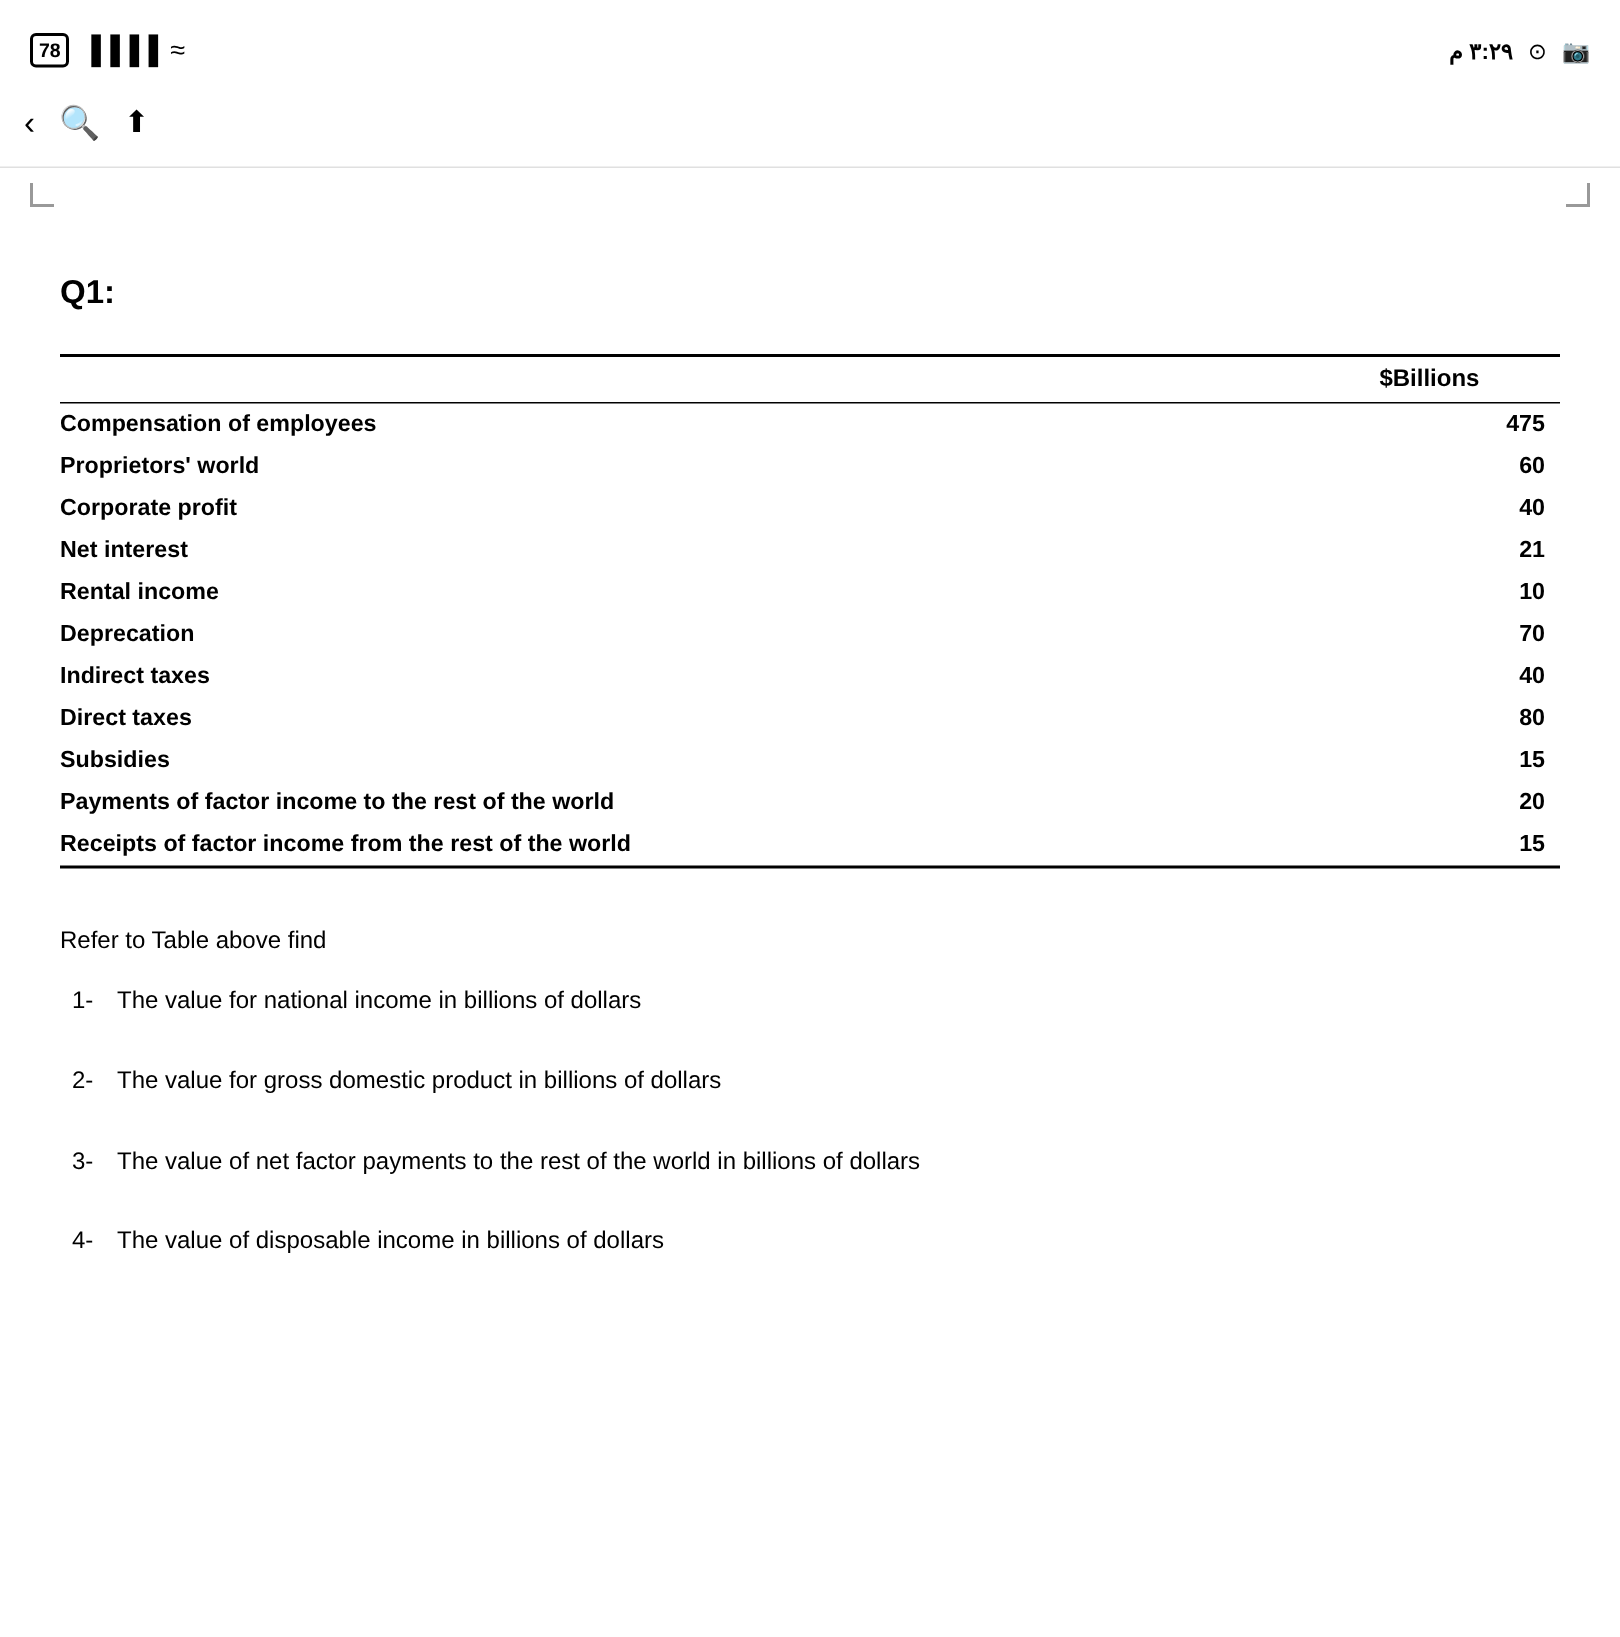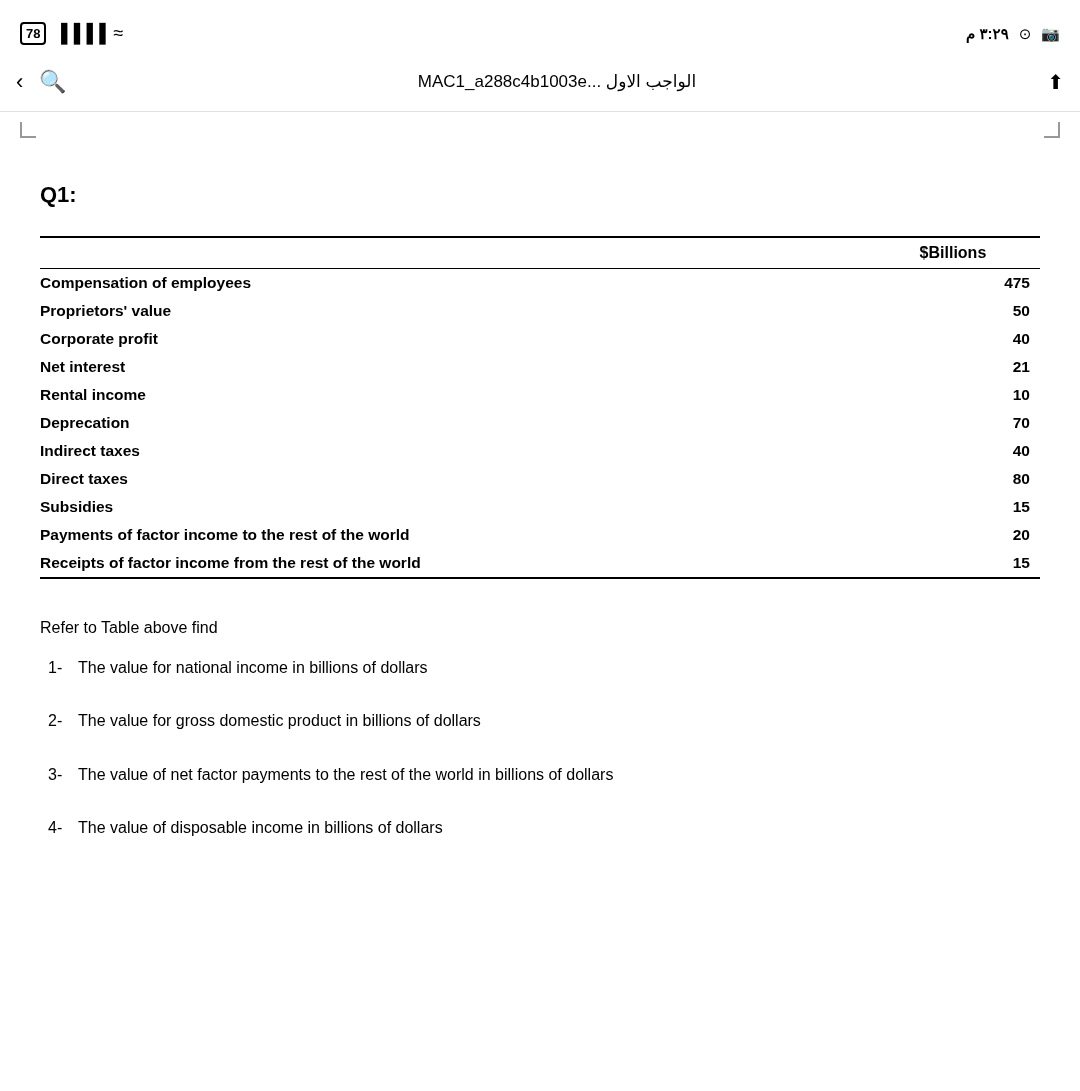--- a/index.html
+++ b/index.html
@@ -223,21 +223,20 @@
   <div class="status-right">
     <span>📷</span>
     <span>⊙</span>
     <span class="time-text">٣:٢٩ م</span>
   </div>
 </div>
 
 <div class="browser-bar">
   <span class="nav-back">‹</span>
   <span class="nav-search">🔍</span>
-  <span class="nav-title">الواجب الاول  ...MAC1_a288c4b1003e</span>
   <span class="nav-share">⬆</span>
 </div>
 
 <div class="corners-row">
   <div class="page-corner-left"></div>
   <div class="page-corner-right"></div>
 </div>
 
 <div class="content-area">
 
@@ -249,22 +248,22 @@
         <th class="label-col"></th>
         <th>$Billions</th>
       </tr>
     </thead>
     <tbody id="table-body">
     <tr>
       <td class="label-col">Compensation of employees</td>
       <td class="value-col">475</td>
     </tr>
         <tr>
-      <td class="label-col">Proprietors' value</td>
-      <td class="value-col">50</td>
+      <td class="label-col">Proprietors' world</td>
+      <td class="value-col">60</td>
     </tr>
         <tr>
       <td class="label-col">Corporate profit</td>
       <td class="value-col">40</td>
     </tr>
         <tr>
       <td class="label-col">Net interest</td>
       <td class="value-col">21</td>
     </tr>
         <tr>

